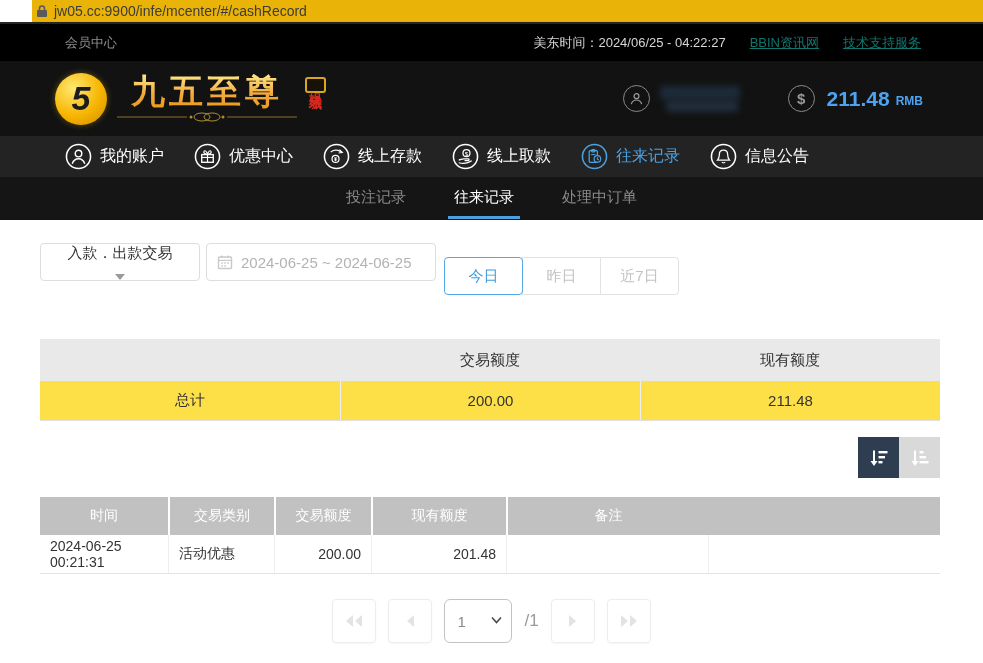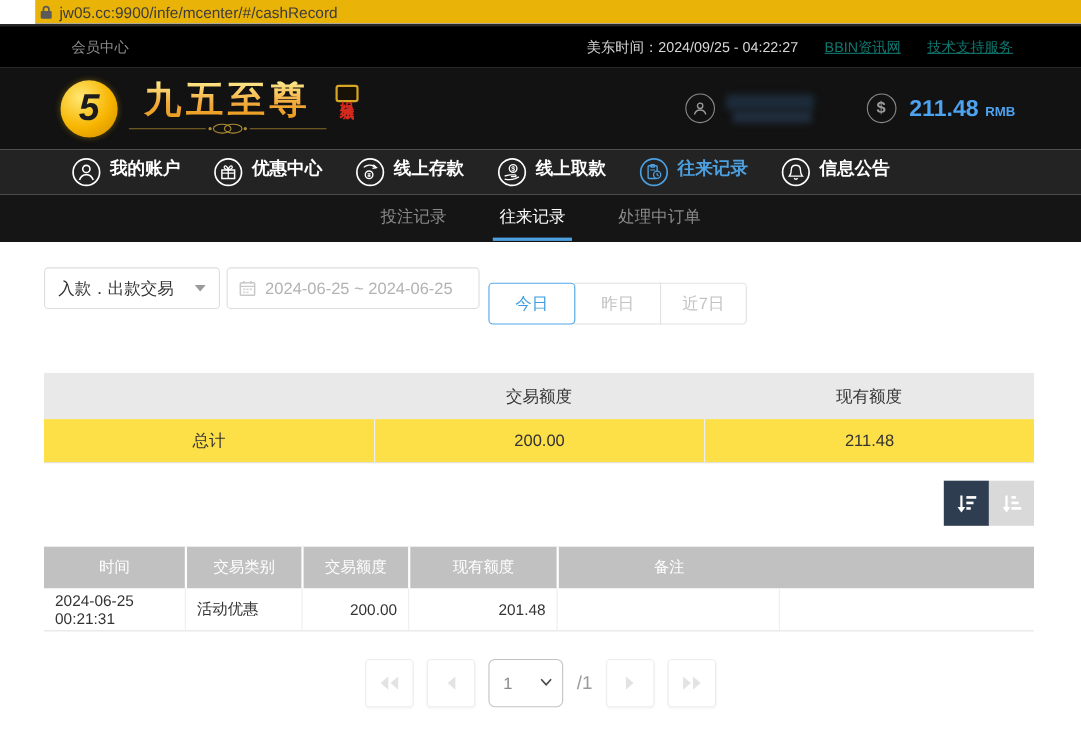--- a/index.html
+++ b/index.html
@@ -31,34 +31,34 @@
   .blurname { margin-left:10px; display:flex; flex-direction:column; gap:0; }
   .blurname .b1 { width:80px; height:14px; background:#1d2b3a; filter:blur(3px); border-radius:2px; }
   .blurname .b2 { width:72px; height:12px; background:#202d3c; filter:blur(3px); border-radius:2px; margin-left:6px; }
   .balance { display:flex; align-items:center; margin-left:48px; }
   .dollar-glyph { color:#9a9a9a; font-size:15px; font-weight:bold; }
   .bal-amount { margin-left:12px; color:#4ea3f0; font-size:21px; font-weight:bold; }
   .bal-cur { margin-left:6px; color:#4ea3f0; font-size:12px; font-weight:bold; align-self:center; margin-top:4px; }
 
   
   .mainnav { height:41px; background:#232323; display:flex; align-items:center; padding-left:65px; gap:30px; }
-  .nav-item { display:flex; gap:8px; cursor:pointer; color:#fff; font-size:16px; font-weight:bold; }
+  .nav-item { display:flex; align-items:center; gap:8px; cursor:pointer; color:#fff; font-size:16px; font-weight:normal; }
   .nav-item svg { display:block; }
   .nav-item.active { color:#4da0e0; }
 
   
   .subnav { height:43px; background:#151515; display:flex; align-items:flex-start; justify-content:center; gap:36px; padding-top:11px; }
   .subtab { color:#8a8a8a; font-size:15px; cursor:pointer; padding:0 6px 9px 6px; border-bottom:3px solid transparent; }
   .subtab.active { color:#fff; border-bottom-color:#4da0e0; }
 
   
   .content { padding:0 40px; }
 
   .filter-row { margin-top:9px; display:flex; align-items:center; }
-  .sel-box { width:160px; height:38px; border:1px solid #ddd; border-radius:4px; background:#fff; display:flex; align-items:center; justify-content:space-between; padding:0 12px; cursor:pointer; }
+  .sel-box { width:160px; height:38px; border:1px solid #ddd; border-radius:4px; background:#fff; display:flex; align-items:center; justify-content:space-between; padding:0 12px; cursor:pointer;flex-direction:column; }
   .sel-box .sel-text { font-size:15px; color:#333; }
   .caret-down { width:0; height:0; border-left:5px solid transparent; border-right:5px solid transparent; border-top:6px solid #9a9a9a; }
   .date-box { width:230px; height:38px; border:1px solid #ddd; border-radius:4px; background:#fff; display:flex; align-items:center; padding:0 10px; margin-left:6px; cursor:text; }
   .date-box .date-text { font-size:15px; color:#b3b3b3; margin-left:8px; white-space:nowrap; }
   .quick-group { display:flex; margin-left:8px; }
   .qbtn { width:79px; height:38px; background:#fff; border:1px solid #e2e2e2; color:#c2c2c2; font-size:15px; display:flex; align-items:center; justify-content:center; cursor:pointer; margin-left:-1px;margin-top:28px; }
   .qbtn:first-child { border-radius:4px 0 0 4px; margin-left:0; }
   .qbtn:last-child { border-radius:0 4px 4px 0; }
   .qbtn.active { border:1px solid #54a8e8; color:#3d9ce0; border-radius:4px; position:relative; z-index:2; background:#fff; }
   .search-btn { width:72px; height:38px; margin-left:16px; background:#55b1ef; border:none; border-radius:4px; color:#fff; font-size:15px; cursor:pointer; }
@@ -103,21 +103,21 @@
   <svg class="lock" viewBox="0 0 12 14">
       <rect x="1" y="6" width="10" height="7" rx="1" fill="#5a5a5a"></rect>
       <path d="M3.5 6V4.5a2.5 2.5 0 0 1 5 0V6" fill="none" stroke="#5a5a5a" stroke-width="1.6"></path>
     </svg>
   <span class="url-text">jw05.cc:9900/infe/mcenter/#/cashRecord</span>
 </div>
 
 <div class="utilbar">
   <span class="member">会员中心</span>
   <div class="right">
-    <span class="ustime">美东时间：2024/09/25 - 04:22:27</span>
+    <span class="ustime">美东时间：2024/06/25 - 04:22:27</span>
     <a class="toplink">BBIN资讯网</a>
     <a class="toplink">技术支持服务</a>
   </div>
 </div>
 
 <div class="logoband">
   <div class="logo-wrap">
     <div class="logo-circle">5</div>
     <div class="logo-text-col">
       <div class="logo-title">九五至尊</div>

